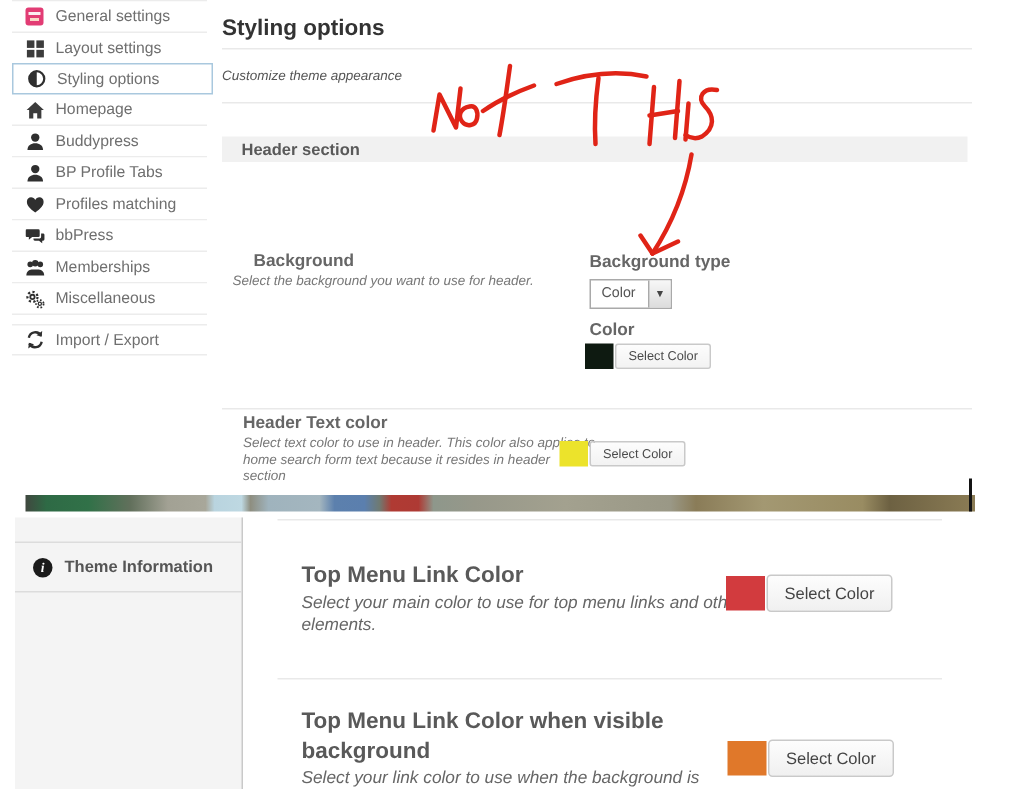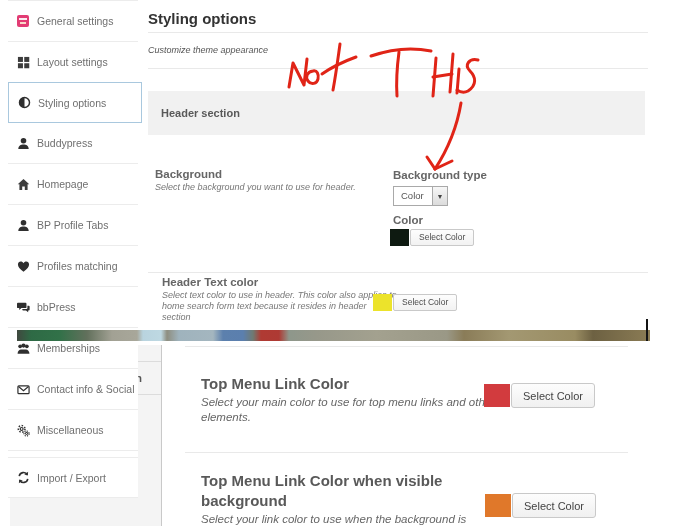--- a/index.html
+++ b/index.html
@@ -3,36 +3,36 @@
 <meta charset="utf-8">
 <style>
   * { margin:0; padding:0; box-sizing:border-box; }
   html,body { width:675px; height:526px; background:#fff; overflow:hidden;
               font-family:"Liberation Sans", sans-serif; }
   .abs { position:absolute; }
   #stage { position:relative; width:675px; height:526px; background:#fff; }
 
   
   .sidebar { left:8px; top:0; width:130px; border-top:1px solid #ececec; background:#fff; z-index:2; }
-  .sb-item { display:flex; align-items:center; gap:7px; height:41px; padding-left:8px;
+  .sb-item { display:flex; align-items:center; gap:7px; height:21px; padding-left:8px;
              border-bottom:1px solid #ececec; background:#fff; cursor:pointer; }
   .sb-item .lbl { font-size:10.5px; color:#6f6f6f; white-space:nowrap; }
   .sb-item.selected { width:134px; border:1px solid #a9c8de; margin-top:-1px; position:relative; z-index:3; }
   .sb-gap { height:6px; background:#fff; }
   .sb-item.last { border-top:1px solid #ececec; }
   .icn { width:14px; height:14px; display:flex; align-items:center; justify-content:center; flex:0 0 14px; }
   .icn svg { display:block; }
   .brand-logo { width:12px; height:12px; background:#e23c74; border-radius:2px; position:relative; }
   .brand-logo:before { content:""; position:absolute; left:2px; top:3px; width:8px; height:2px; background:#fff; opacity:.9; }
   .brand-logo:after  { content:""; position:absolute; left:3px; top:7px; width:6px; height:2px; background:#ffd; opacity:.8; }
 
   .page-title { left:148px; top:10px; font-size:15px; font-weight:bold; color:#333; }
   .hline { height:1px; background:#e9e9e9; }
   .subtitle { left:148px; top:45px; font-size:9px; font-style:italic; color:#555; }
-  .section-bar { left:148px; top:91px; width:497px; height:44px; background:#f1f1f1;
+  .section-bar { left:148px; top:91px; width:497px; height:17px; background:#f1f1f1;
                  display:flex; align-items:center; padding-left:13px; }
   .section-bar span { font-size:11px; font-weight:bold; color:#595959; }
 
   .fld-label { font-size:11.5px; font-weight:bold; color:#666; }
   .fld-desc  { font-size:9px; font-style:italic; color:#777; line-height:11px; }
 
   .dropdown { left:393px; top:186px; width:55px; height:20px; border:1px solid #a9a9a9; background:#fff;
               display:flex; align-items:stretch; cursor:pointer; }
   .dropdown .val { flex:1; font-size:9.5px; color:#555; line-height:18px; padding-left:7px; }
   .dropdown .arrow { width:15px; border-left:1px solid #a9a9a9;
@@ -104,35 +104,35 @@
         <svg width="13" height="13" viewBox="0 0 14 14">
             <circle cx="7" cy="7" r="5.4" fill="none" stroke="#2f2f2f" stroke-width="1.6"></circle>
             <path d="M7 1.6 A5.4 5.4 0 0 0 7 12.4 Z" fill="#2f2f2f"></path>
           </svg>
       </span>
       <span class="lbl">Styling options</span>
     </div>
 
     <div class="sb-item">
       <span class="icn">
+        <svg width="13" height="13" viewBox="0 0 14 14" fill="#3c3c3c">
+            <path d="M7 1 L13.2 6.8 L11.4 6.8 L11.4 13 L8.4 13 L8.4 9.2 L5.6 9.2 L5.6 13 L2.6 13 L2.6 6.8 L0.8 6.8 Z"></path>
+          </svg>
+      </span>
+      <span class="lbl">Homepage</span>
+    </div>
+
+    <div class="sb-item">
+      <span class="icn">
         <svg width="13" height="13" viewBox="0 0 14 14" fill="#2f2f2f">
             <circle cx="7" cy="4" r="3"></circle>
             <path d="M1.4 13 C1.4 9.6 4 8.1 7 8.1 C10 8.1 12.6 9.6 12.6 13 Z"></path>
           </svg>
       </span>
       <span class="lbl">Buddypress</span>
-    </div>
-
-    <div class="sb-item">
-      <span class="icn">
-        <svg width="13" height="13" viewBox="0 0 14 14" fill="#3c3c3c">
-            <path d="M7 1 L13.2 6.8 L11.4 6.8 L11.4 13 L8.4 13 L8.4 9.2 L5.6 9.2 L5.6 13 L2.6 13 L2.6 6.8 L0.8 6.8 Z"></path>
-          </svg>
-      </span>
-      <span class="lbl">Homepage</span>
     </div>
 
     <div class="sb-item">
       <span class="icn">
         <svg width="13" height="13" viewBox="0 0 14 14" fill="#2f2f2f">
             <circle cx="7" cy="4" r="3"></circle>
             <path d="M1.4 13 C1.4 9.6 4 8.1 7 8.1 C10 8.1 12.6 9.6 12.6 13 Z"></path>
           </svg>
       </span>
       <span class="lbl">BP Profile Tabs</span>
@@ -162,29 +162,20 @@
         <svg width="13" height="13" viewBox="0 0 14 14" fill="#2f2f2f">
             <circle cx="3.4" cy="4.6" r="2"></circle>
             <circle cx="10.6" cy="4.6" r="2"></circle>
             <circle cx="7" cy="3.8" r="2.3"></circle>
             <path d="M0.6 12.6 C0.6 9.8 2.4 8.4 4.4 8.2 L9.6 8.2 C11.6 8.4 13.4 9.8 13.4 12.6 Z"></path>
           </svg>
       </span>
       <span class="lbl">Memberships</span>
     </div>
 
-    <div class="sb-item">
-      <span class="icn">
-        <svg width="13" height="13" viewBox="0 0 14 14">
-            <rect x="1" y="3" width="12" height="8.4" rx="1" fill="none" stroke="#2f2f2f" stroke-width="1.3"></rect>
-            <path d="M1.6 3.8 L7 8.2 L12.4 3.8" fill="none" stroke="#2f2f2f" stroke-width="1.3"></path>
-          </svg>
-      </span>
-      <span class="lbl">Contact info &amp; Social</span>
-    </div>
 
     <div class="sb-item">
       <span class="icn">
         <svg width="13" height="13" viewBox="0 0 14 14" fill="#2f2f2f">
             <circle cx="5" cy="5.3" r="3.6" fill="none" stroke="#2f2f2f" stroke-width="1.6" stroke-dasharray="1.6 1.7"></circle>
             <circle cx="5" cy="5.3" r="2.2"></circle>
             <circle cx="5" cy="5.3" r="0.9" fill="#fff"></circle>
             <circle cx="10.3" cy="10.3" r="2.7" fill="none" stroke="#2f2f2f" stroke-width="1.3" stroke-dasharray="1.2 1.3"></circle>
             <circle cx="10.3" cy="10.3" r="1.6"></circle>
             <circle cx="10.3" cy="10.3" r="0.7" fill="#fff"></circle>
@@ -210,21 +201,21 @@
 
   <div class="abs page-title">Styling options</div>
   <div class="abs hline" style="left:148px; top:32px; width:500px;"></div>
   <div class="abs subtitle">Customize theme appearance</div>
   <div class="abs hline" style="left:148px; top:68px; width:500px;"></div>
 
   <div class="abs section-bar">
     <span>Header section</span>
   </div>
 
-  <div class="abs fld-label" style="left:155px; top:168px;">Background</div>
+  <div class="abs fld-label" style="left:169px; top:168px;">Background</div>
   <div class="abs fld-desc" style="left:144px; top:182px; width:230px;margin-left:11px;">Select the background you want to use for header.</div>
 
   <div class="abs fld-label" style="left:393px; top:169px;">Background type</div>
   <div class="abs dropdown">
     <span class="val">Color</span>
     <span class="arrow">▼</span>
   </div>
 
   <div class="abs fld-label" style="left:393px; top:214px;">Color</div>
   <div class="abs swatch-sm" style="left: 390px; top: 229px; background-color: rgb(14, 26, 17);"></div>

